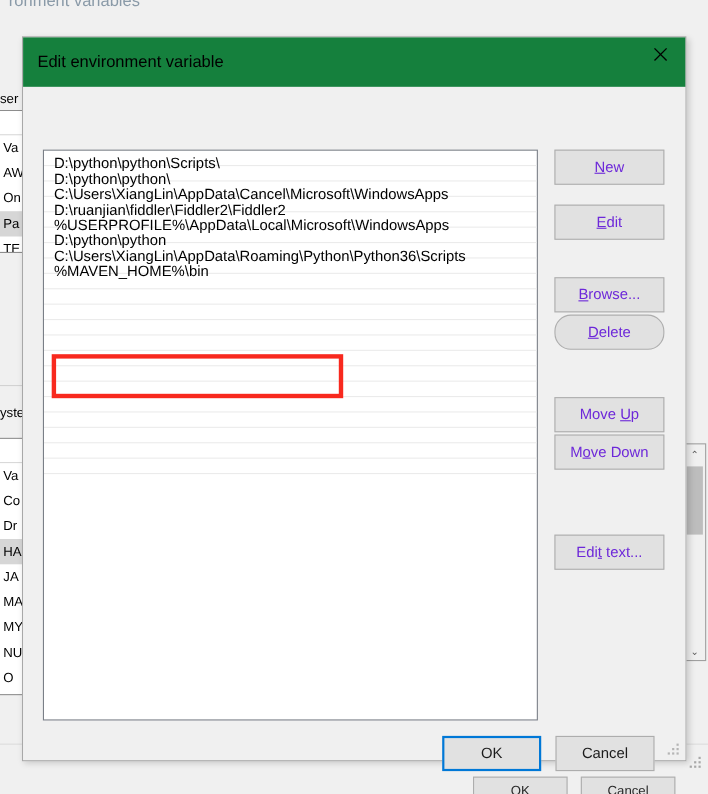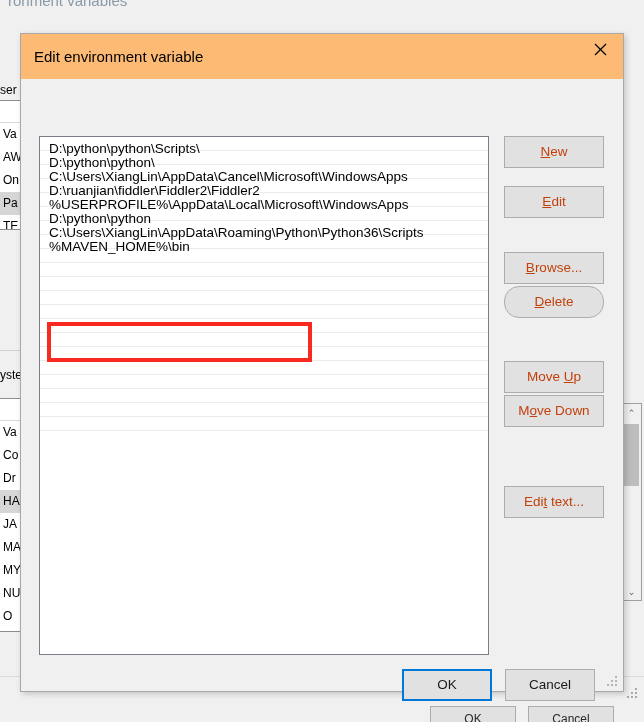--- a/index.html
+++ b/index.html
@@ -131,21 +131,21 @@
     width: 604px; height: 659px;
     background: #f0f0f0;
     border: 1px solid #a8a8a8;
     box-sizing: border-box;
     box-shadow: 2px 2px 6px rgba(0,0,0,0.18);
   }
   #dialog-titlebar {
     position: absolute;
     left: 0; top: 0;
     width: 100%; height: 45px;
-    background: #fdba74;
+    background: #15803d;
     box-sizing: border-box;
   }
   #dialog-title {
     position: absolute;
     left: 13px; top: 14px;
     font-size: 15px;
     color: #000;
     white-space: nowrap;
   }
   #dialog-close {
@@ -208,21 +208,21 @@
   
   .side-btn {
     position: absolute;
     left: 483px;
     width: 100px; height: 32px;
     background: #e1e1e1;
     border: 1px solid #adadad;
     box-sizing: border-box;
     font-family: "Liberation Sans", sans-serif;
     font-size: 13.5px;
-    color: #c2410c;
+    color: #6d28d9;
     text-align: center;
     line-height: 30px;
     cursor: default;
   }
   .side-btn u { text-decoration: underline; }
 
   
   .footer-btn {
     position: absolute;
     width: 90px; height: 32px;

